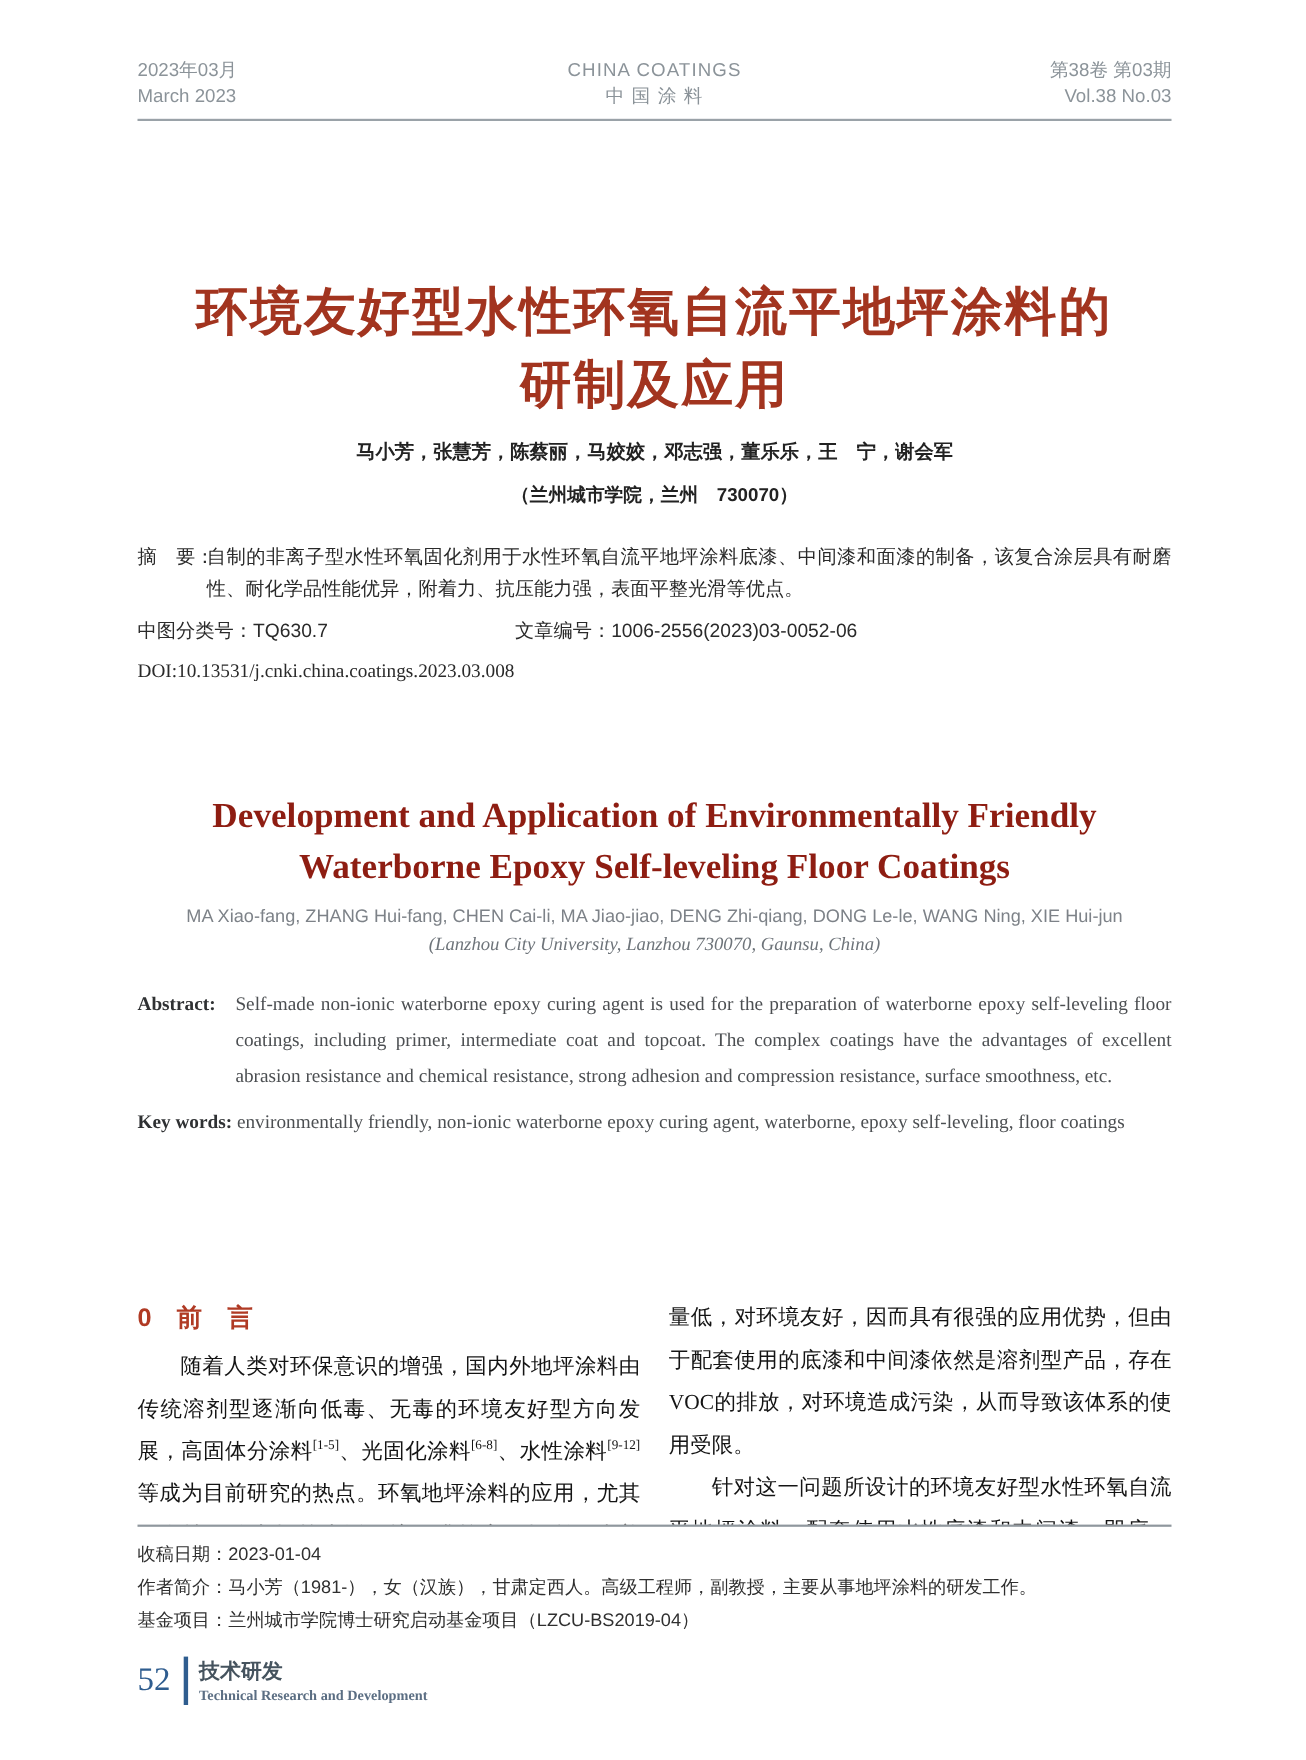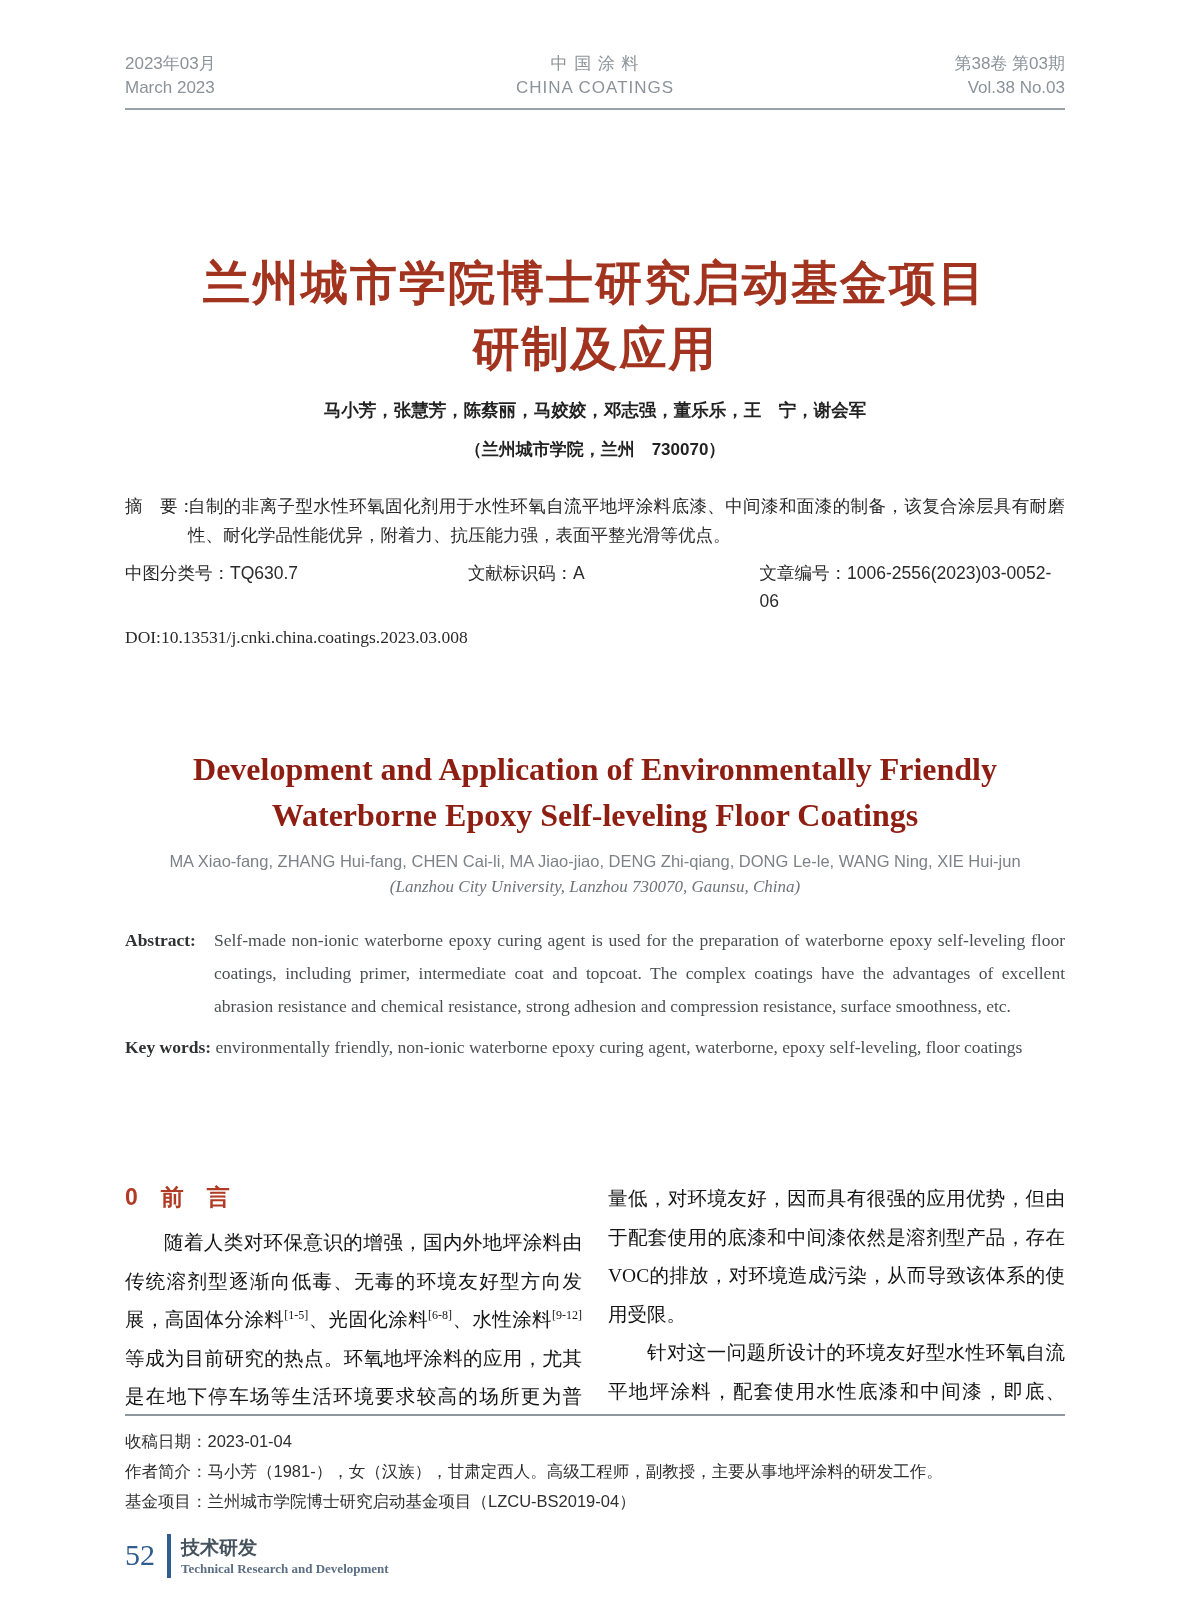--- a/index.html
+++ b/index.html
@@ -48,21 +48,21 @@
   .meta-en { font-family: "Liberation Serif", "DejaVu Serif", serif; color: #4c4f52;
              font-size: 17.5px; line-height: 33px; }
   .abstract-en { margin-top: 24px; position: relative; padding-left: 89px; text-align: justify; }
   .abstract-en .label, .keywords-en .label { font-weight: bold; color: #2f3133;
              font-family: "Liberation Serif", "DejaVu Serif", serif; }
   .abstract-en .label { position: absolute; left: 0; top: 0; }
   .keywords-en { margin-top: 8px; }
 
   
   .body-cols { margin-top: 116px; display: flex; gap: 26px; height: 234px; overflow: hidden; }
-  .bcol { width: 457px; }
+  .bcol { width: 457px; margin-top: 28px; }
   .bcol.right { flex: 1; }
   .sec-heading { color: #b03a24; font-weight: bold; font-size: 23px; line-height: 34px;
                  margin-bottom: 10px; }
   .bodytext { font-family: "Liberation Serif", "DejaVu Serif", serif; font-size: 19.5px;
               line-height: 38.5px; text-align: justify; color: #141414; }
   .bodytext sup { font-size: 12px; line-height: 0; vertical-align: super; }
   .indent { text-indent: 2em; }
 
   
   .footnote-rule { border-top: 2px solid #8f979d; margin-top: 0; }
@@ -81,46 +81,45 @@
 <body>
 
 <div class="page">
 
   <div class="jheader">
     <div class="col c-left">
       <div>2023年03月</div>
       <div>March 2023</div>
     </div>
     <div class="col c-mid">
+      <div>CHINA COATINGS</div>
       <div>中 国 涂 料</div>
-      <div>CHINA COATINGS</div>
     </div>
     <div class="col c-right">
       <div>第38卷 第03期</div>
       <div>Vol.38  No.03</div>
     </div>
   </div>
 
   <h1 class="title-cn">
-    <div>兰州城市学院博士研究启动基金项目</div>
+    <div>环境友好型水性环氧自流平地坪涂料的</div>
     <div>研制及应用</div>
   </h1>
 
   <div class="authors-cn">马小芳，张慧芳，陈蔡丽，马姣姣，邓志强，董乐乐，王　宁，谢会军</div>
   <div class="affil-cn">（兰州城市学院，兰州　730070）</div>
 
   <p class="meta-cn abstract-cn">
     <span class="label">摘　要：</span>
     <span>自制的非离子型水性环氧固化剂用于水性环氧自流平地坪涂料底漆、中间漆和面漆的制备，该复合涂层具有耐磨性、耐化学品性能优异，附着力、抗压能力强，表面平整光滑等优点。</span>
   </p>
 
 
   <div class="class-row">
     <span class="cell1">中图分类号：TQ630.7</span>
-    <span class="cell2">文献标识码：A</span>
     <span class="cell3">文章编号：1006-2556(2023)03-0052-06</span>
   </div>
 
   <div class="doi-line">DOI:10.13531/j.cnki.china.coatings.2023.03.008</div>
 
   <h2 class="title-en">
     <div>Development and Application of Environmentally Friendly</div>
     <div>Waterborne Epoxy Self-leveling Floor Coatings</div>
   </h2>
 

